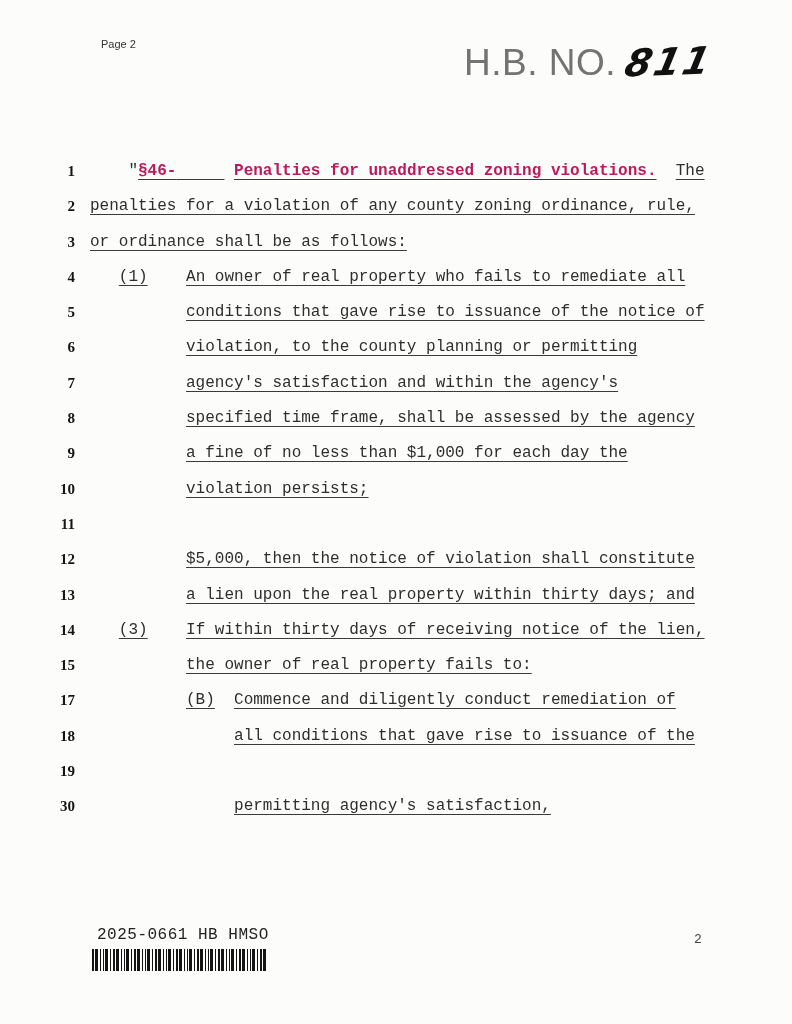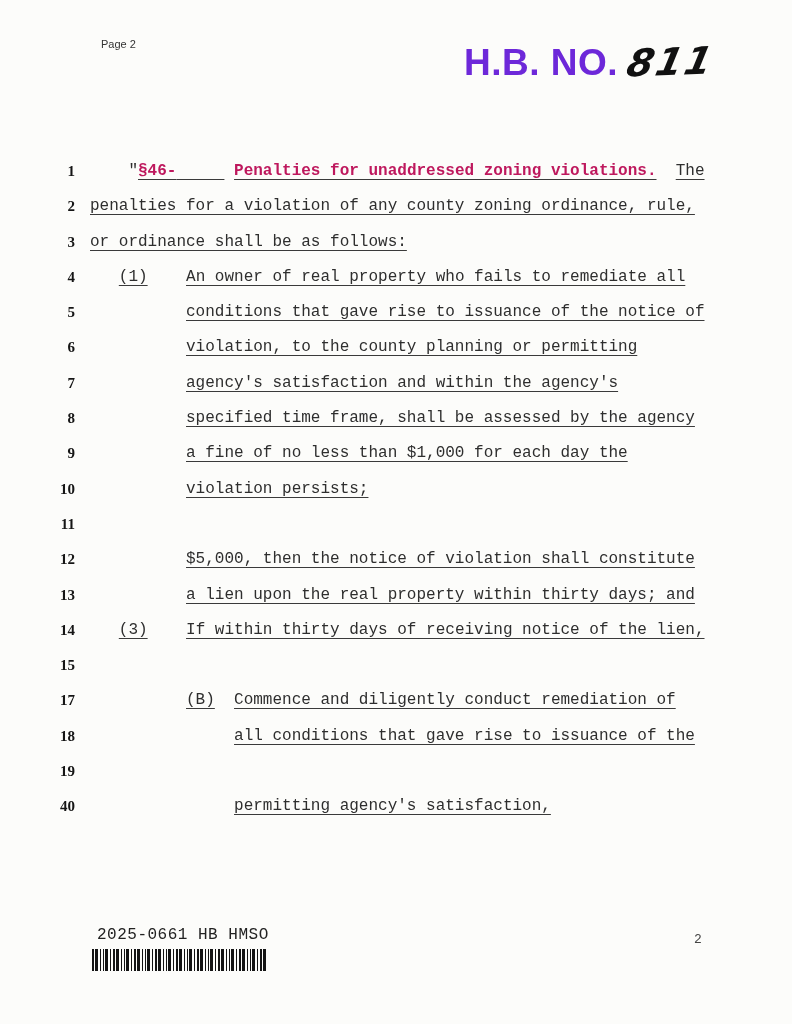--- a/index.html
+++ b/index.html
@@ -28,23 +28,23 @@
   .hb-block {
     position: absolute;
     left: 464px;
     top: 40px;
     display: flex;
     align-items: baseline;
   }
   .hb-title {
     font-family: "Liberation Sans", sans-serif;
     font-size: 37px;
-    font-weight: 700;
+    font-weight: 400;
     letter-spacing: 0.5px;
-    color: #6d28d9;
+    color: #737373;
     white-space: pre;
   }
   .hb-number {
     font-family: "DejaVu Sans", sans-serif;
     font-size: 38px;
     font-weight: bold;
     font-style: italic;
     transform: skewX(-14deg) rotate(-2deg);
     margin-left: 10px;
     color: #111;
@@ -195,35 +195,35 @@
     <div class="line">
       <span class="ln">13</span>
       <span class="lt"><span>          </span><span class="u">a lien upon the real property within thirty days; and</span></span>
     </div>
     <div class="line">
       <span class="ln">14</span>
       <span class="lt"><span>   </span><span class="u">(3)</span><span>    </span><span class="u">If within thirty days of receiving notice of the lien,</span></span>
     </div>
     <div class="line">
       <span class="ln">15</span>
-      <span class="lt"><span>          </span></span>
+      <span class="lt"><span>          </span><span class="u">the owner of real property fails to:</span></span>
     </div>
     <div class="line">
       <span class="ln">17</span>
       <span class="lt"><span>          </span><span class="u">(B)</span><span>  </span><span class="u">Commence and diligently conduct remediation of</span></span>
     </div>
     <div class="line">
       <span class="ln">18</span>
       <span class="lt"><span>               </span><span class="u">all conditions that gave rise to issuance of the</span></span>
     </div>
     <div class="line">
       <span class="ln">19</span>
     </div>
     <div class="line">
-      <span class="ln">40</span>
+      <span class="ln">30</span>
       <span class="lt"><span>               </span><span class="u">permitting agency's satisfaction,</span></span>
     </div>
   </div>
 
 <div class="doc-code">2025-0661 HB HMSO</div>
 
 <div class="barcode"></div>
 
 <div class="page-number">2</div>
 

